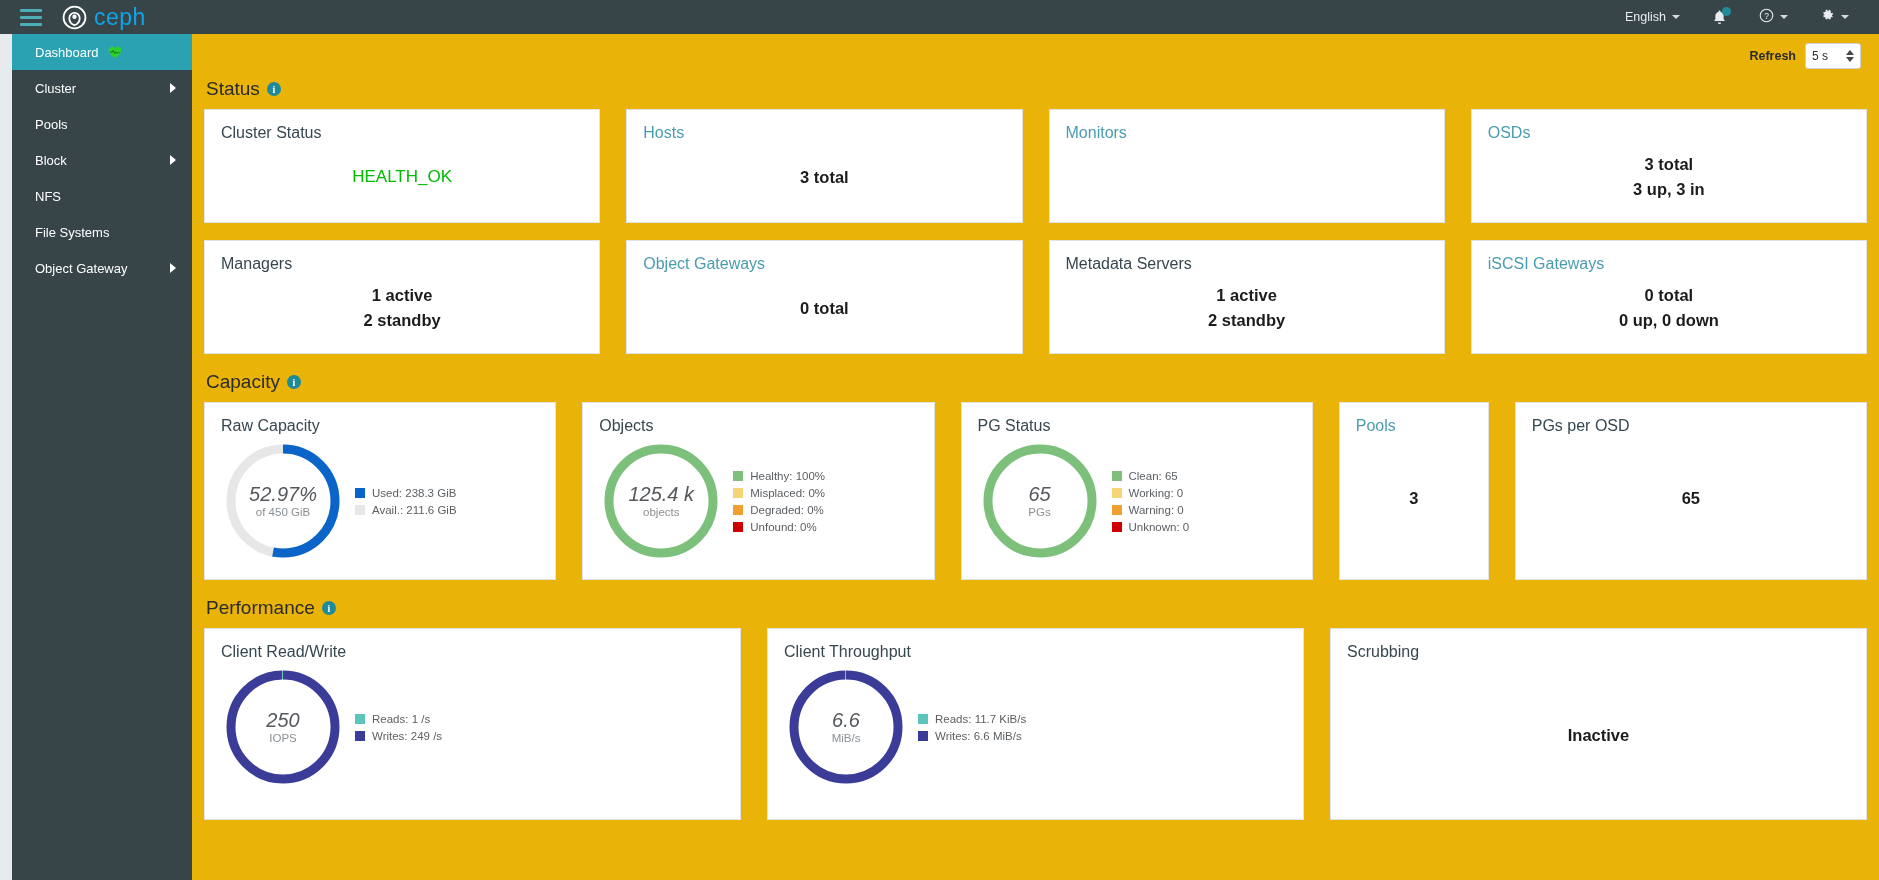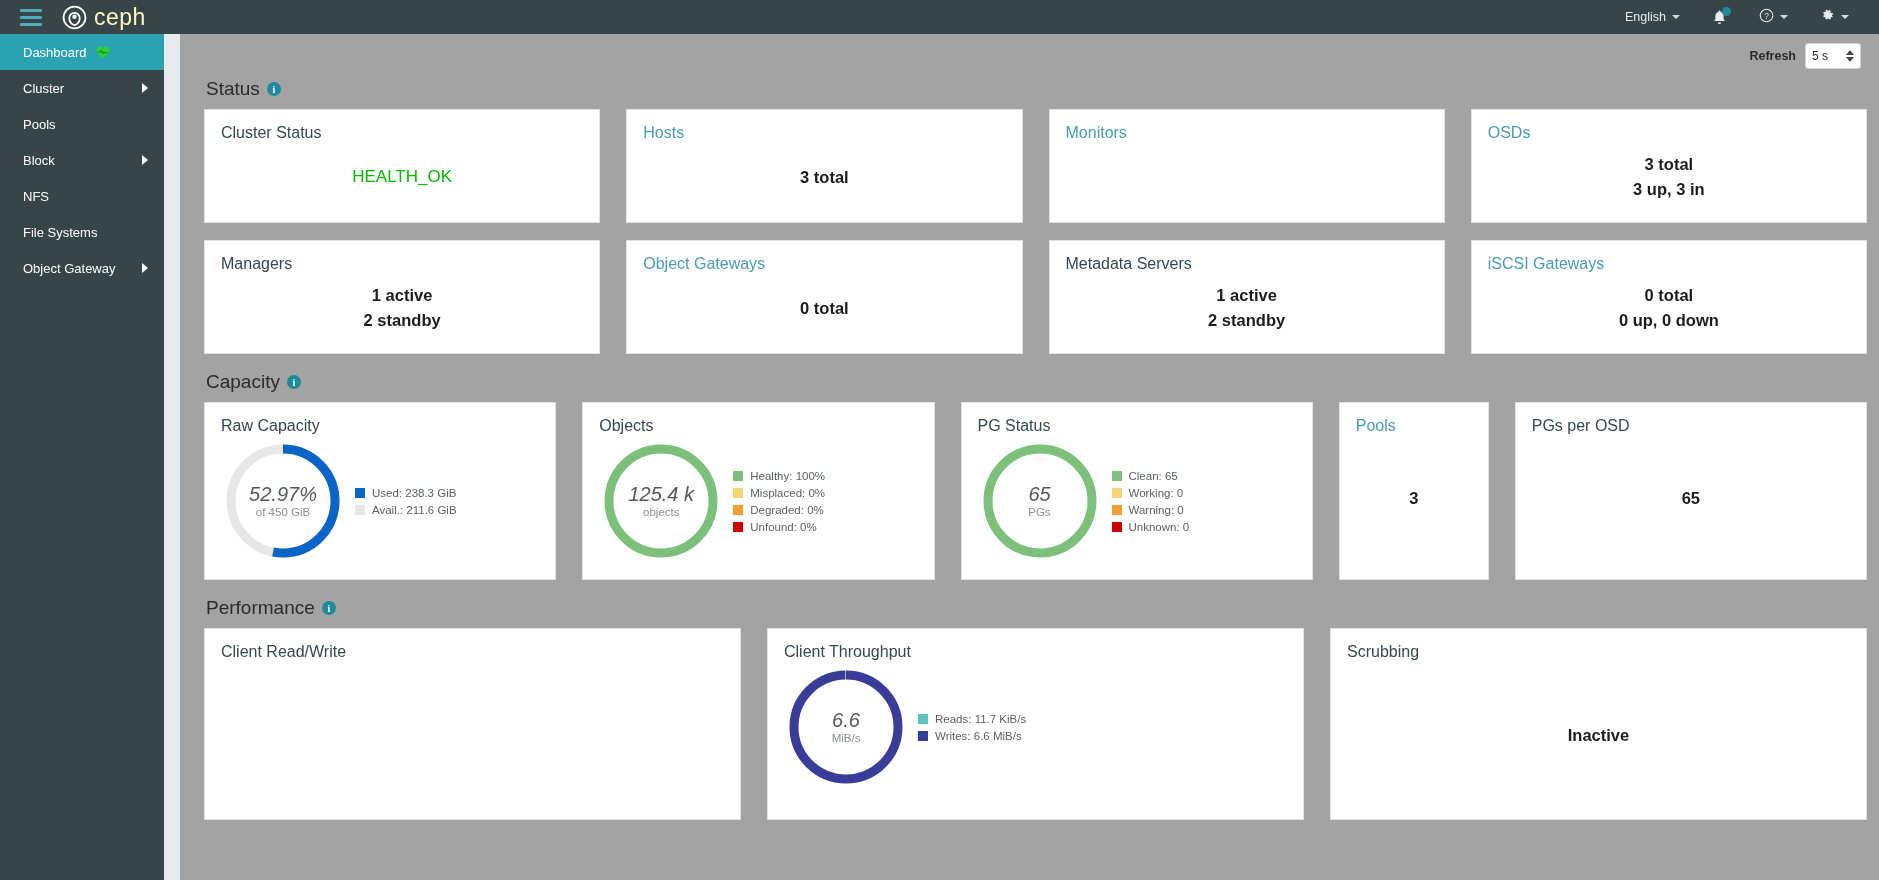--- a/index.html
+++ b/index.html
@@ -19,62 +19,62 @@
     z-index: 20;
   }
   .hamburger {
     width: 62px; height: 34px;
     display: flex; flex-direction: column; align-items: center; justify-content: center;
     gap: 4px; cursor: pointer;
   }
   .hamburger span { display: block; width: 22px; height: 3px; background: #4daeb8; border-radius: 1px; }
   .brand { display: flex; align-items: center; gap: 7px; cursor: pointer; }
   .brand-logo { width: 25px; height: 25px; }
-  .brand-text { color: #fef9c3; font-size: 23px; letter-spacing: .5px; font-weight: 400; }
+  .brand-text { color: #0ea5e9; font-size: 23px; letter-spacing: .5px; font-weight: 400; }
 
   .top-right { margin-left: auto; display: flex; align-items: flex-start; gap: 0; padding-right: 14px; }
   .top-item {
     display: flex; align-items: center; gap: 5px;
     color: #e9ecef; font-size: 12.5px;
     padding: 0 16px; height: 34px; cursor: pointer;
     position: relative;
   }
   .caret {
     width: 0; height: 0; border-left: 4px solid transparent; border-right: 4px solid transparent;
     border-top: 4px solid #d7dbdd; margin-left: 1px;
   }
   .bell-wrap { position: relative; width: 15px; height: 17px; }
   .badge-dot {
     position: absolute; top: -2px; right: -4px; width: 9px; height: 9px;
     border-radius: 50%; background: #1f8a99;
   }
 
   
   .sidebar {
-    position: absolute; top: 34px; left: 0; bottom: 0; width: 164px;
+    position: absolute; top: 34px; left: 12px; bottom: 0; width: 180px;
     background: #374549; z-index: 15;
   }
   .nav-item {
     height: 36px; display: flex; align-items: center;
     padding: 0 16px 0 23px; color: #ffffff; font-size: 13px; cursor: pointer;
     position: relative;
   }
   .nav-item.active { background: #2aa2b1; }
   .nav-label { white-space: nowrap; }
   .nav-chevron {
     margin-left: auto; width: 0; height: 0;
     border-top: 5px solid transparent; border-bottom: 5px solid transparent;
     border-left: 6px solid #ffffff;
   }
   .heart-icon { margin-left: 9px; display: inline-flex; }
 
   
   .main {
     position: absolute; top: 34px; left: 180px; right: 0; bottom: 0;
-    background: #a3a3a3; overflow: hidden; padding: 0 12px 8px 24px;
+    background: #eab308; overflow: hidden; padding: 0 12px 8px 24px;
   }
   .refresh-row {
     display: flex; align-items: center; justify-content: flex-end;
     height: 44px; gap: 9px; padding-right: 6px;
   }
   .refresh-label { font-size: 12.5px; color: #2b2b2b; font-weight: bold; }
   .refresh-select {
     display: flex; align-items: center; justify-content: space-between;
     width: 56px; height: 26px; background: #ffffff;
     border: 1px solid #ccd1d5; border-radius: 3px;
@@ -408,20 +408,42 @@
 
   <h2 class="section-title">
     <span>Performance</span>
     <span class="info-icon">i</span>
   </h2>
 
   <div class="card-row">
 
     <div class="card chart-card">
       <div class="card-title">Client Read/Write</div>
+      <div class="chart-area">
+        <div class="donut-wrap">
+          <svg width="124" height="124" viewBox="0 0 124 124">
+            <circle cx="62" cy="62" r="52" fill="none" stroke="#3b3b98" stroke-width="9" stroke-dasharray="325.4 1.3"></circle>
+            <circle cx="62" cy="62" r="52" fill="none" stroke="#5bc4bb" stroke-width="9" stroke-dasharray="1.3 325.4" stroke-dashoffset="-325.4"></circle>
+          </svg>
+          <div class="donut-center">
+            <div class="donut-main">250</div>
+            <div class="donut-sub">IOPS</div>
+          </div>
+        </div>
+        <div class="legend">
+          <div class="legend-item">
+            <span class="swatch" style="background:#5bc4bb"></span>
+            <span>Reads: 1 /s</span>
+          </div>
+          <div class="legend-item">
+            <span class="swatch" style="background:#3b3b98"></span>
+            <span>Writes: 249 /s</span>
+          </div>
+        </div>
+      </div>
     </div>
 
     <div class="card chart-card">
       <div class="card-title">Client Throughput</div>
       <div class="chart-area">
         <div class="donut-wrap">
           <svg width="124" height="124" viewBox="0 0 124 124">
             <circle cx="62" cy="62" r="52" fill="none" stroke="#3b3b98" stroke-width="9" stroke-dasharray="325.4 1.3"></circle>
             <circle cx="62" cy="62" r="52" fill="none" stroke="#5bc4bb" stroke-width="9" stroke-dasharray="1.3 325.4" stroke-dashoffset="-325.4"></circle>
           </svg>

